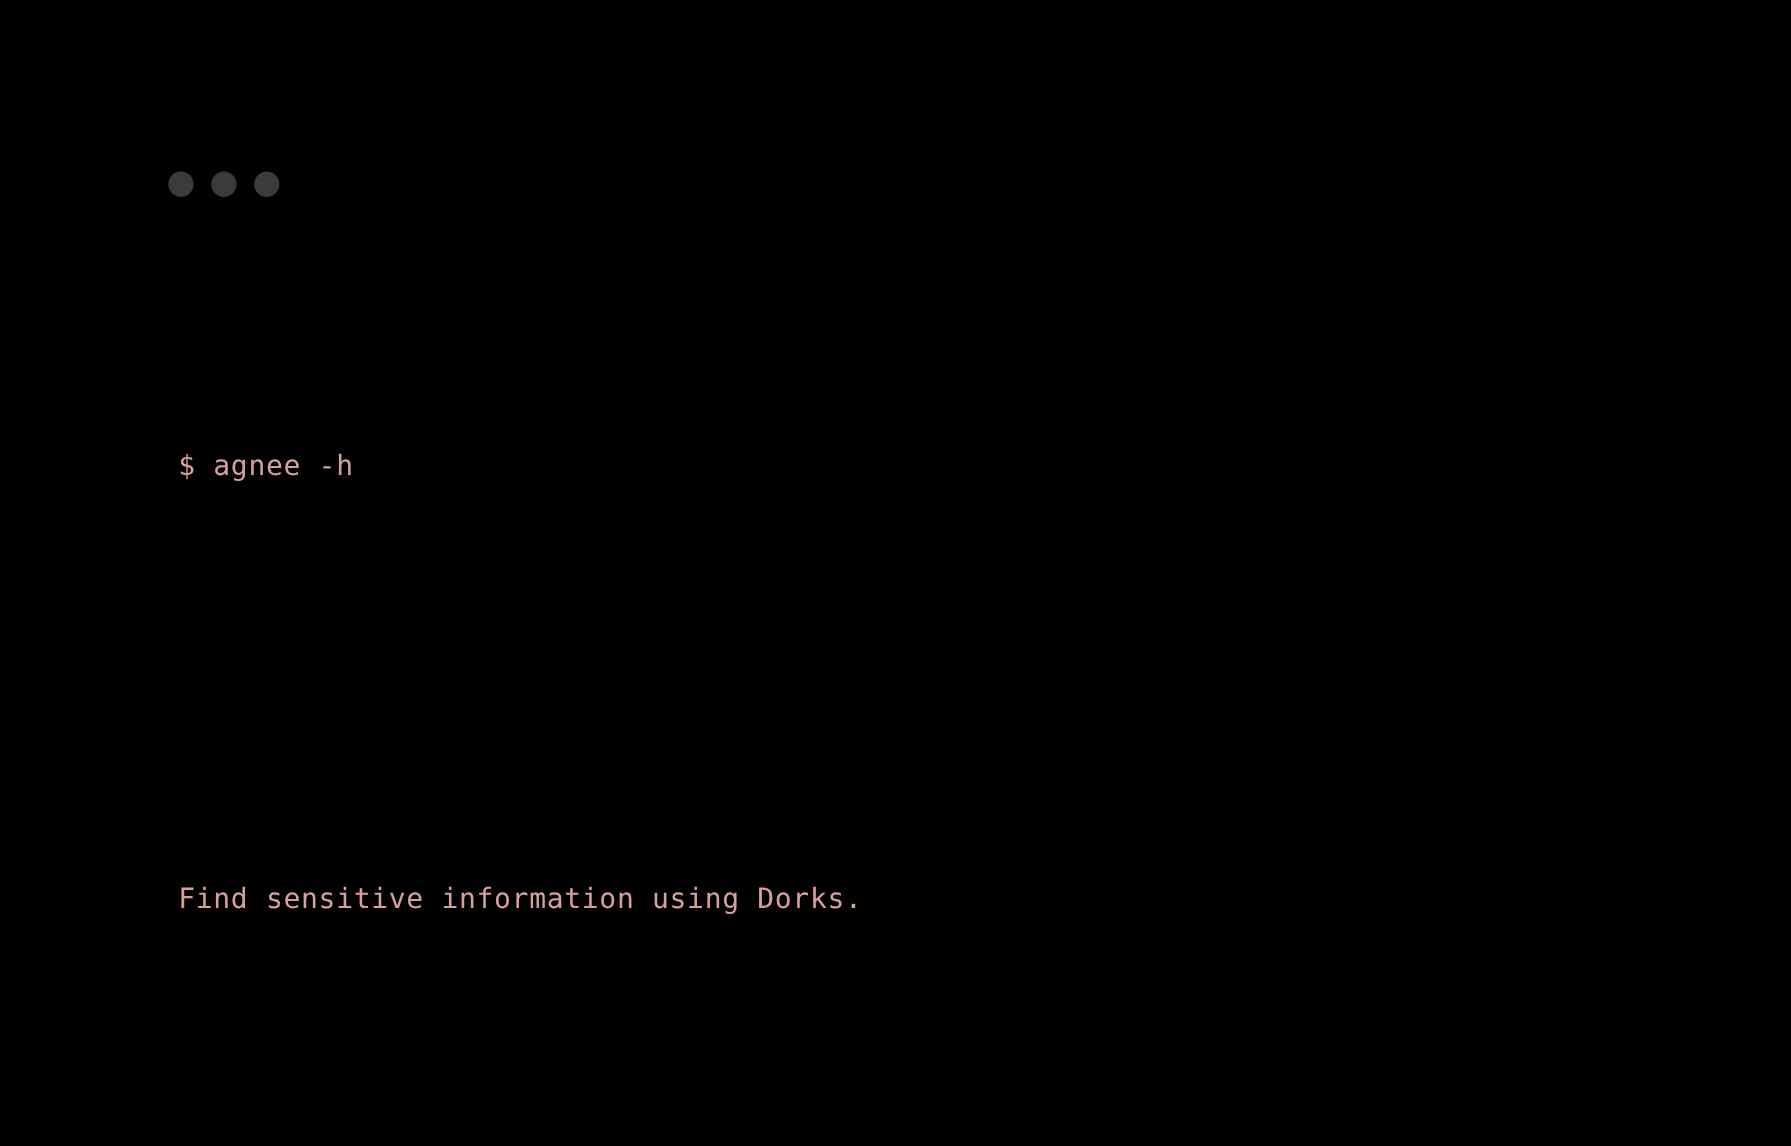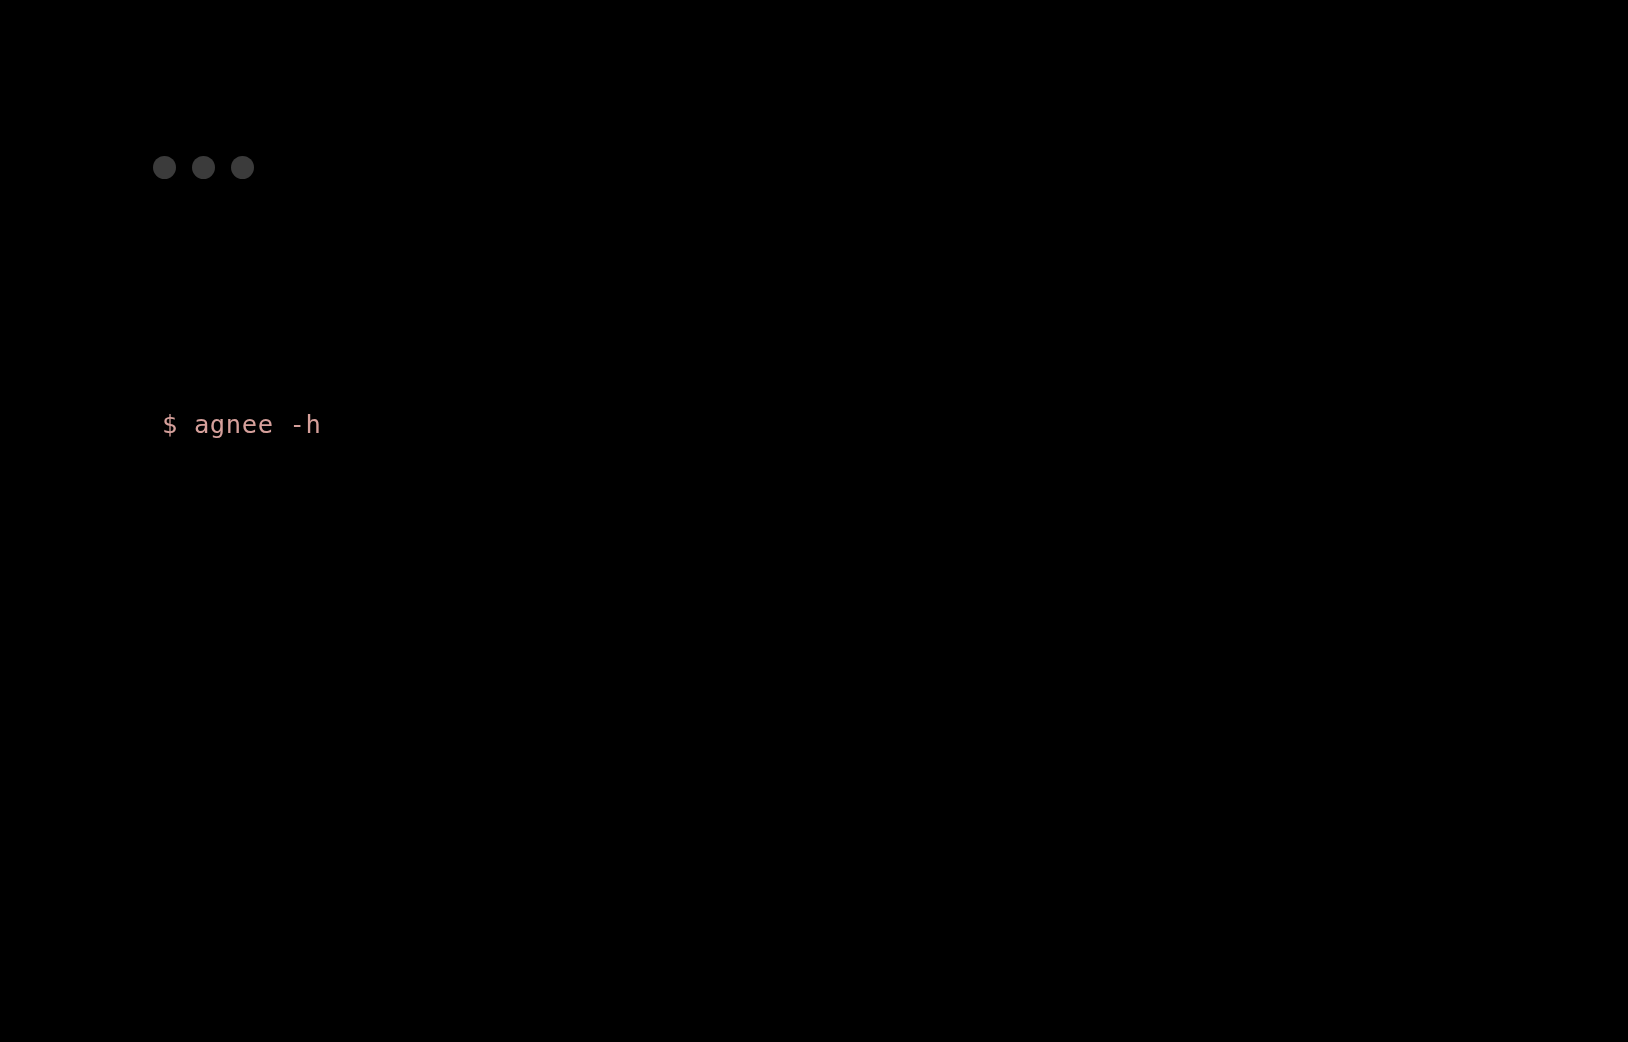--- a/index.html
+++ b/index.html
@@ -71,20 +71,21 @@
   </div>
 
   <div id="console">
 
     
     <div class="line"><span class="t-base">$</span><span class="t-base"> </span><span class="t-base">agnee -h</span></div>
 
     <div class="blank"></div>
 
     
+    <div class="line"><span class="t-base">Find sensitive information using Dorks.</span></div>
 
     <div class="blank"></div>
 
     
     
 
     
     
 
     

